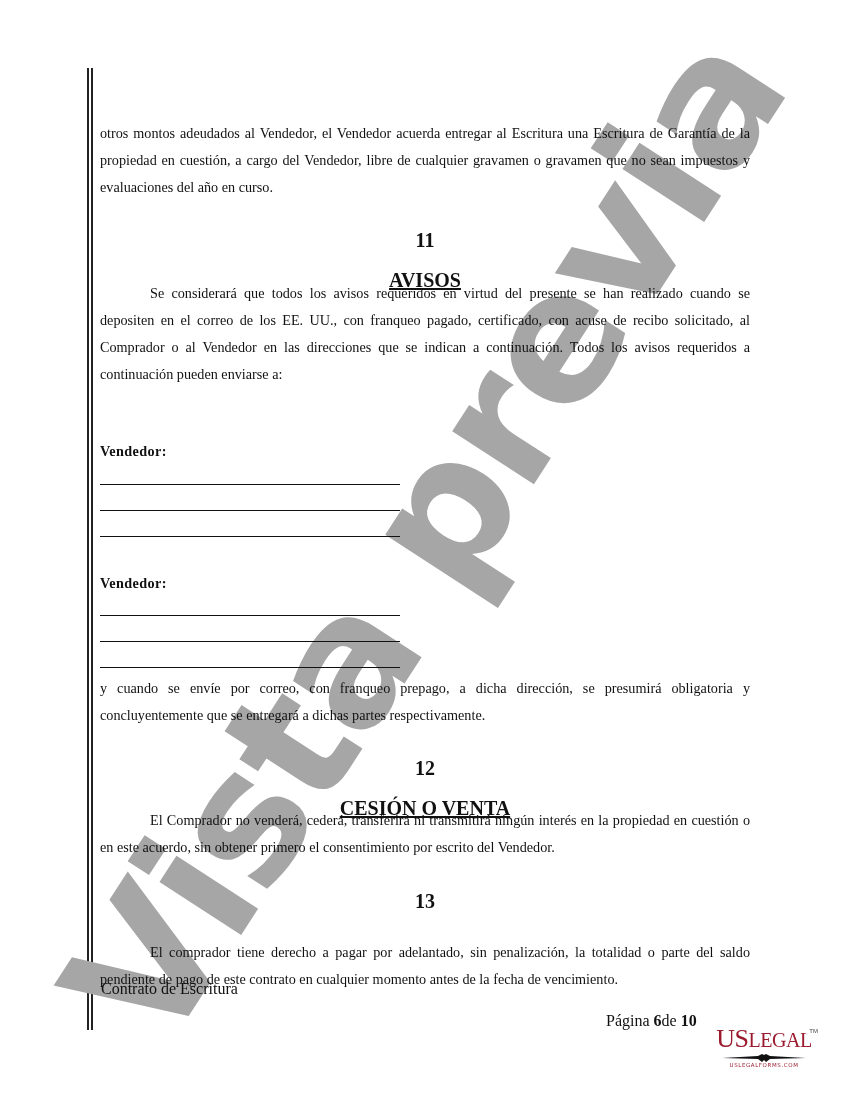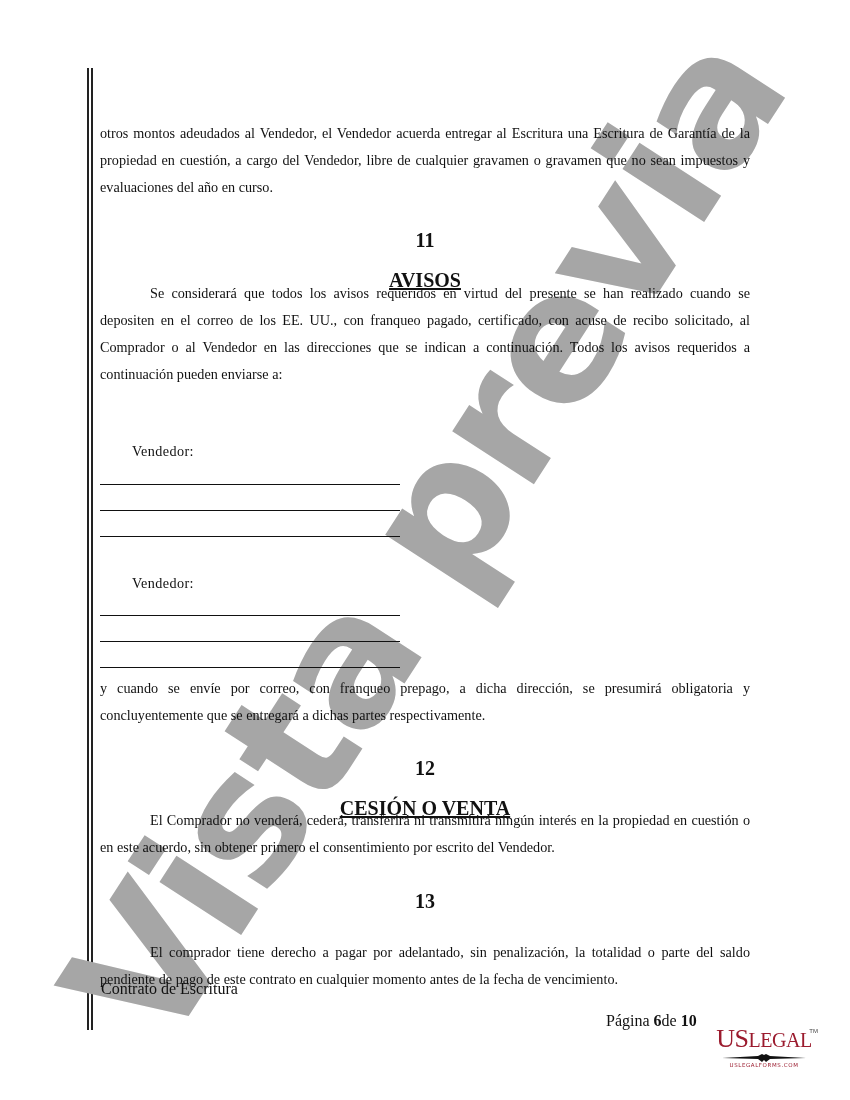--- a/index.html
+++ b/index.html
@@ -18,21 +18,21 @@
                       font-weight: bold; font-size: 178px; color: #a6a6a6; letter-spacing: -4px; line-height: 1; }
 
     .content { position: absolute; left: 100px; top: 0; width: 650px; z-index: 2; }
     .text { font-size: 14.2px; line-height: 27px; text-align: justify; }
     .para { position: absolute; left: 0; width: 650px; margin: 0; }
     .indent { text-indent: 50px; }
 
     .heading { position: absolute; left: 0; width: 650px; text-align: center; font-weight: bold; font-size: 20px; line-height: 16px; }
     .heading .title { text-decoration: underline; margin-top: 24px; }
 
-    .label { position: absolute; left: 0; font-weight: normal; font-size: 14.2px; letter-spacing: 0.4px; margin-left: 32px; }
+    .label { position: absolute; left: 0; font-weight: bold; font-size: 14.2px; letter-spacing: 0.4px; }
     .blank { position: absolute; left: 0; width: 300px; height: 0; border-top: 1.3px solid #111; }
 
     .footer-left { position: absolute; left: 101px; top: 980px; font-size: 16px; z-index: 2; text-align: center; }
     .footer-right { position: absolute; left: 606px; top: 1012px; font-size: 16px; z-index: 2; }
     .footer-right b { font-weight: bold; }
 
     .logo { position: absolute; left: 708px; top: 1026px; width: 112px; height: 42px; z-index: 2; text-align: center; }
     .logo .brand { font-family: "Liberation Serif", serif; font-size: 26px; color: #9b1b2e; letter-spacing: -0.5px; line-height: 26px; text-align: center; }
     .logo .brand small { font-size: 20px; }
     .logo .tm { position: absolute; right: 2px; top: 2px; font-size: 6px; color: #444; font-family: "Liberation Sans", sans-serif; }

